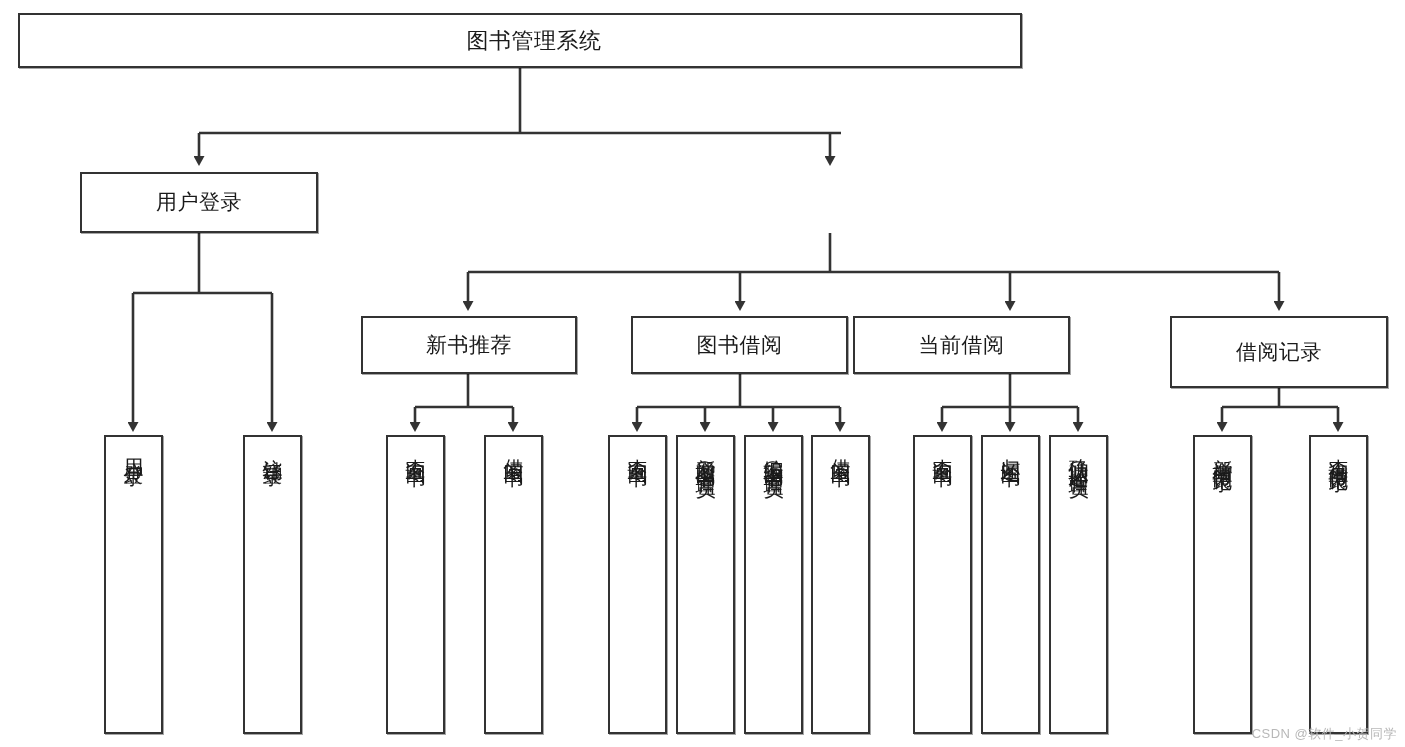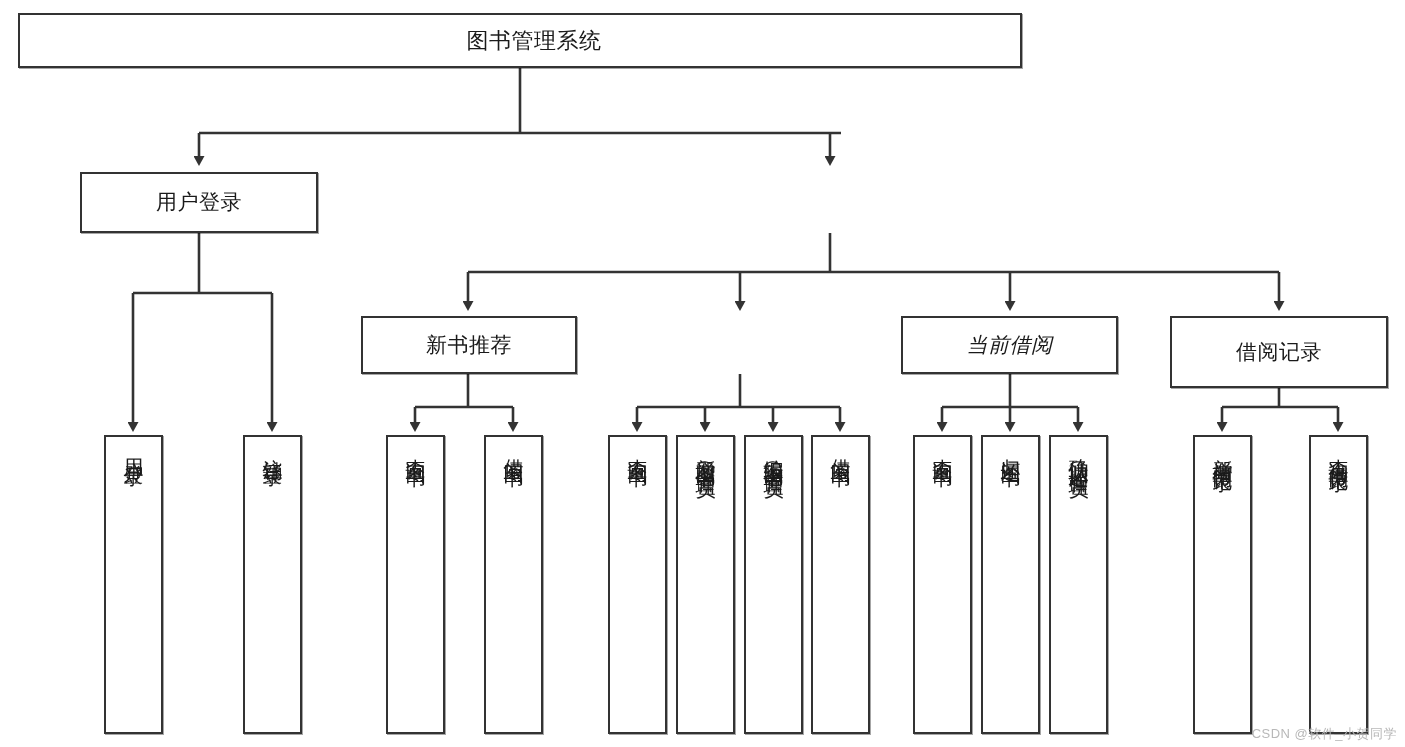--- a/index.html
+++ b/index.html
@@ -125,21 +125,24 @@
     <span class="label">图书管理系统</span>
   </div>
 
   <div class="node h" style="left:80px; top:172px; width:238px; height:61px;">
     <span class="label">用户登录</span>
   </div>
 
   <div class="node h" style="left:361px; top:316px; width:216px; height:58px;">
     <span class="label">新书推荐</span>
   </div>
-  <div class="node h" style="left:901px; top:316px; width:217px; height:58px;font-style:italic;">
+  <div class="node h" style="left:631px; top:316px; width:217px; height:58px;">
+    <span class="label">图书借阅</span>
+  </div>
+  <div class="node h" style="left:853px; top:316px; width:217px; height:58px;">
     <span class="label">当前借阅</span>
   </div>
   <div class="node h" style="left:1170px; top:316px; width:218px; height:72px;">
     <span class="label">借阅记录</span>
   </div>
 
   <div class="node v" style="left:104px; top:435px; width:59px; height:299px;">
     <span class="label">用户登录</span>
   </div>
   <div class="node v" style="left:243px; top:435px; width:59px; height:299px;">

